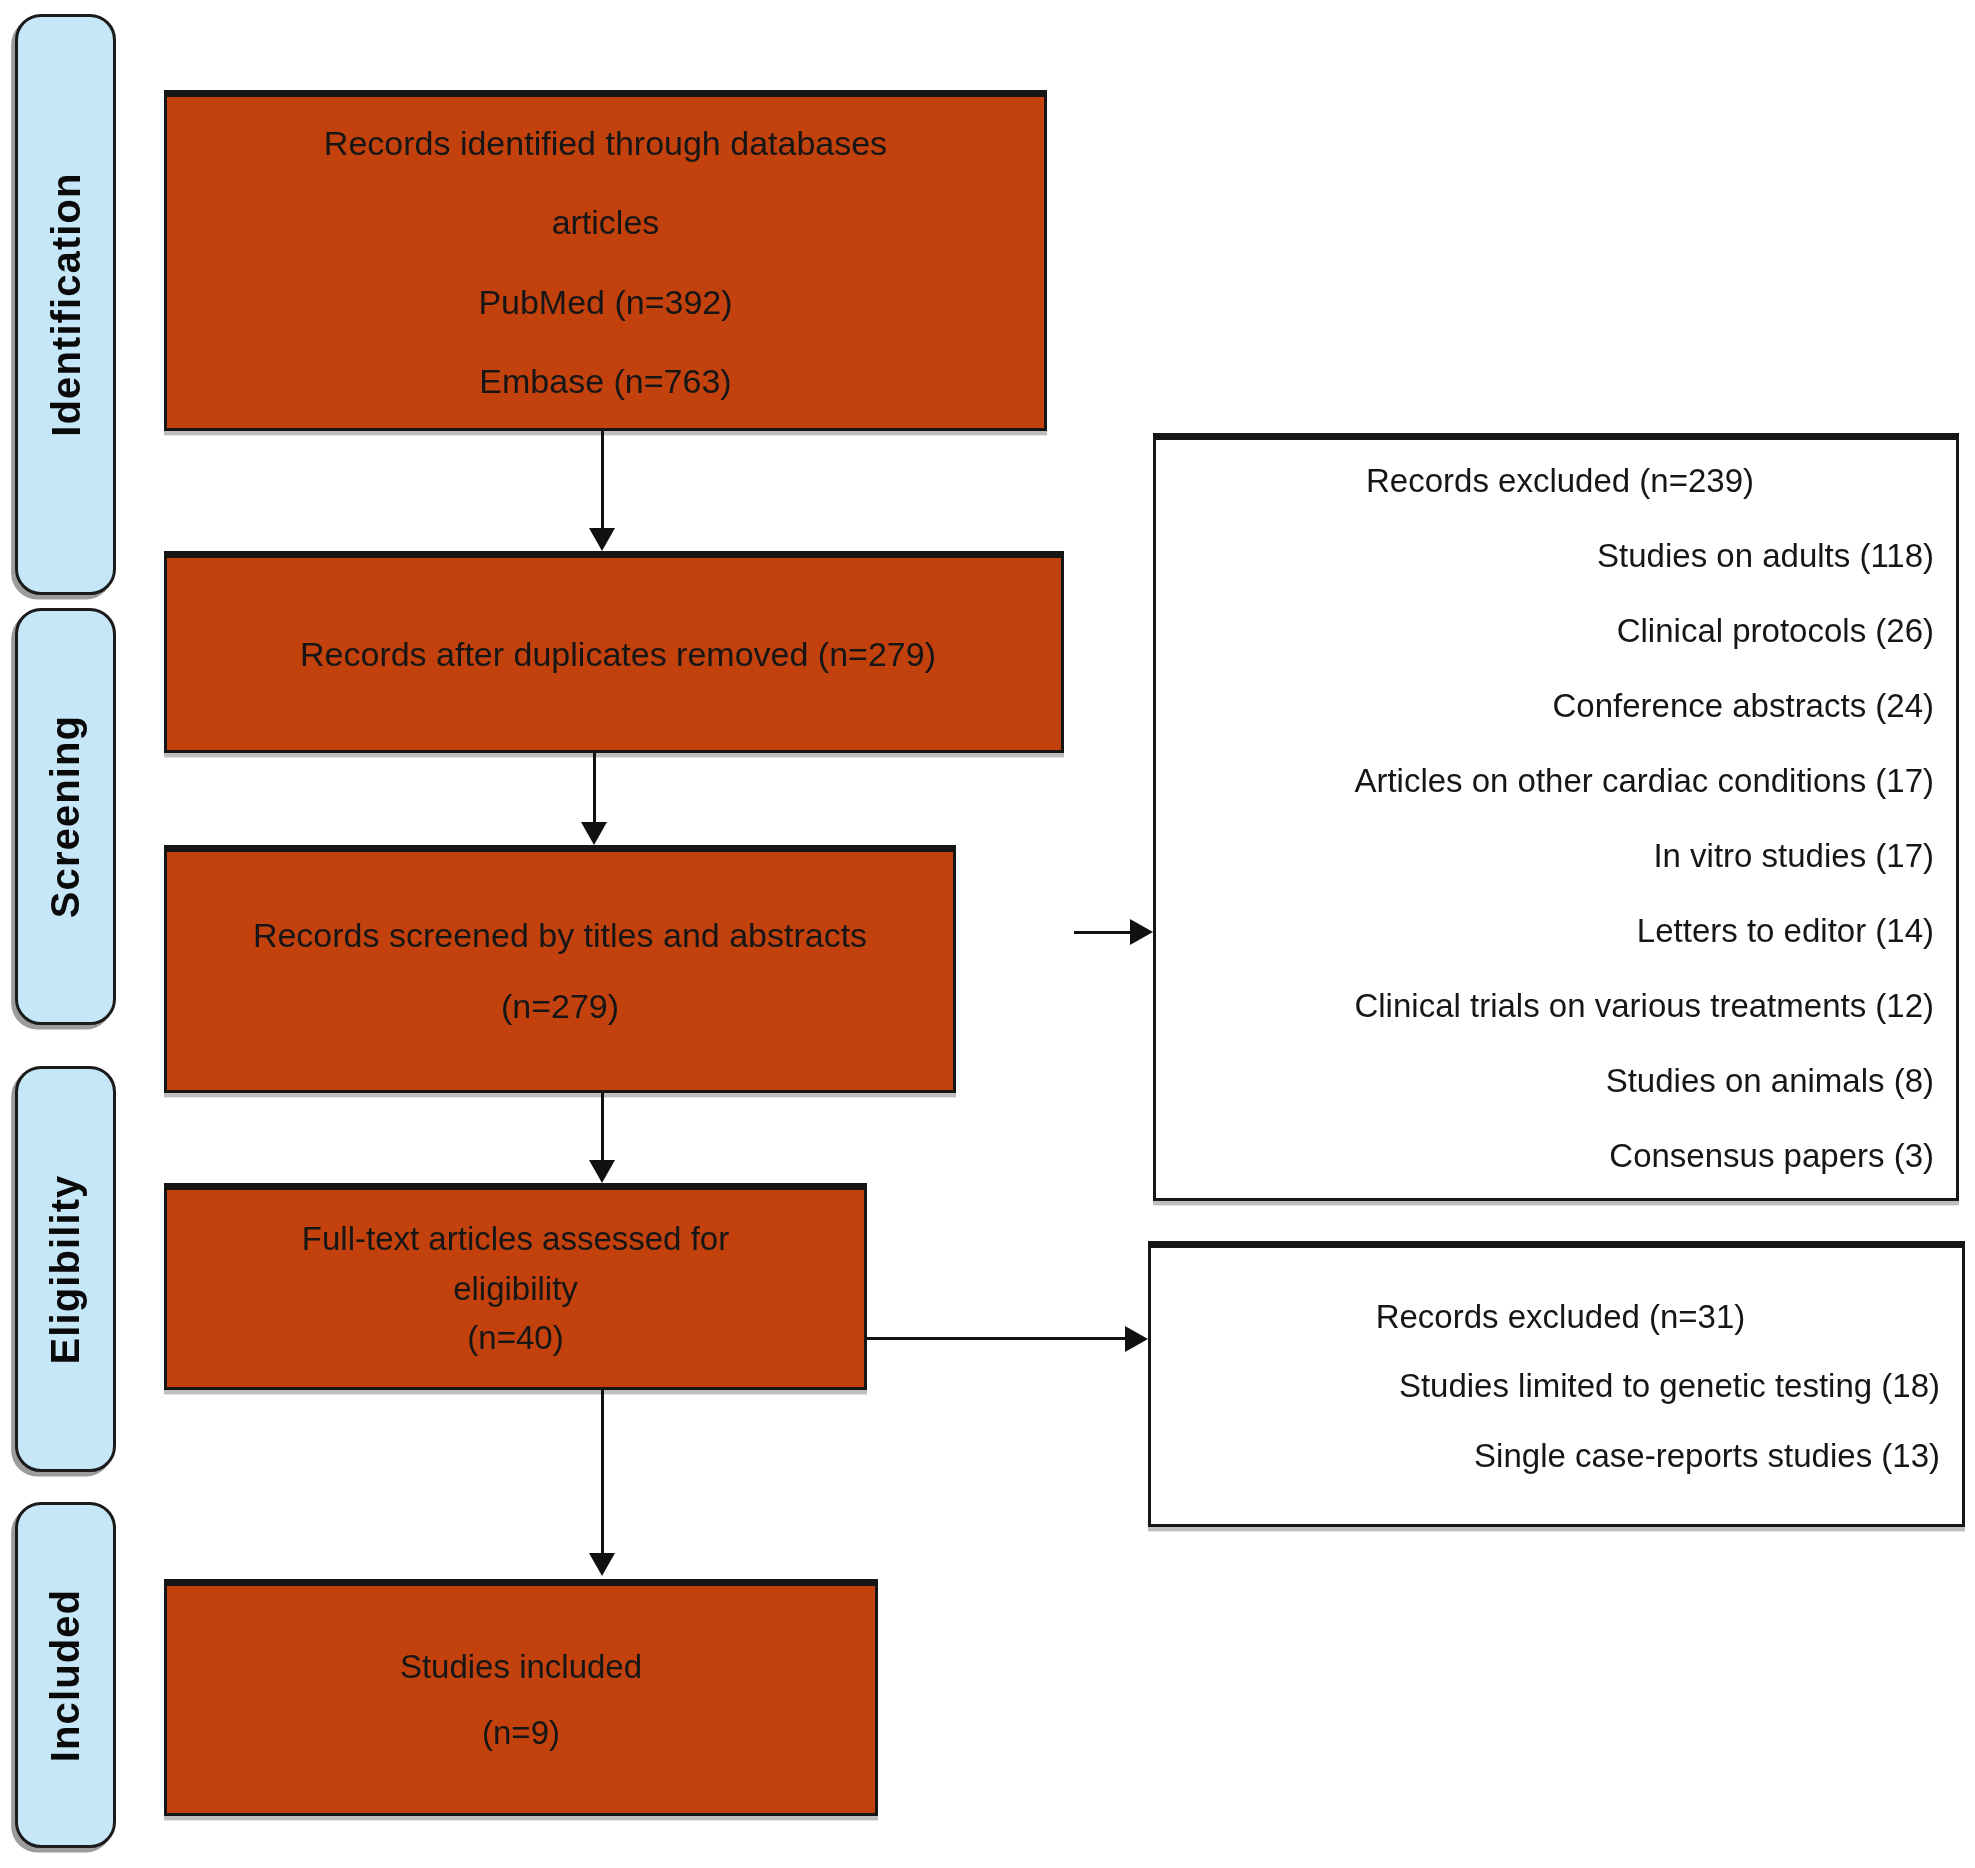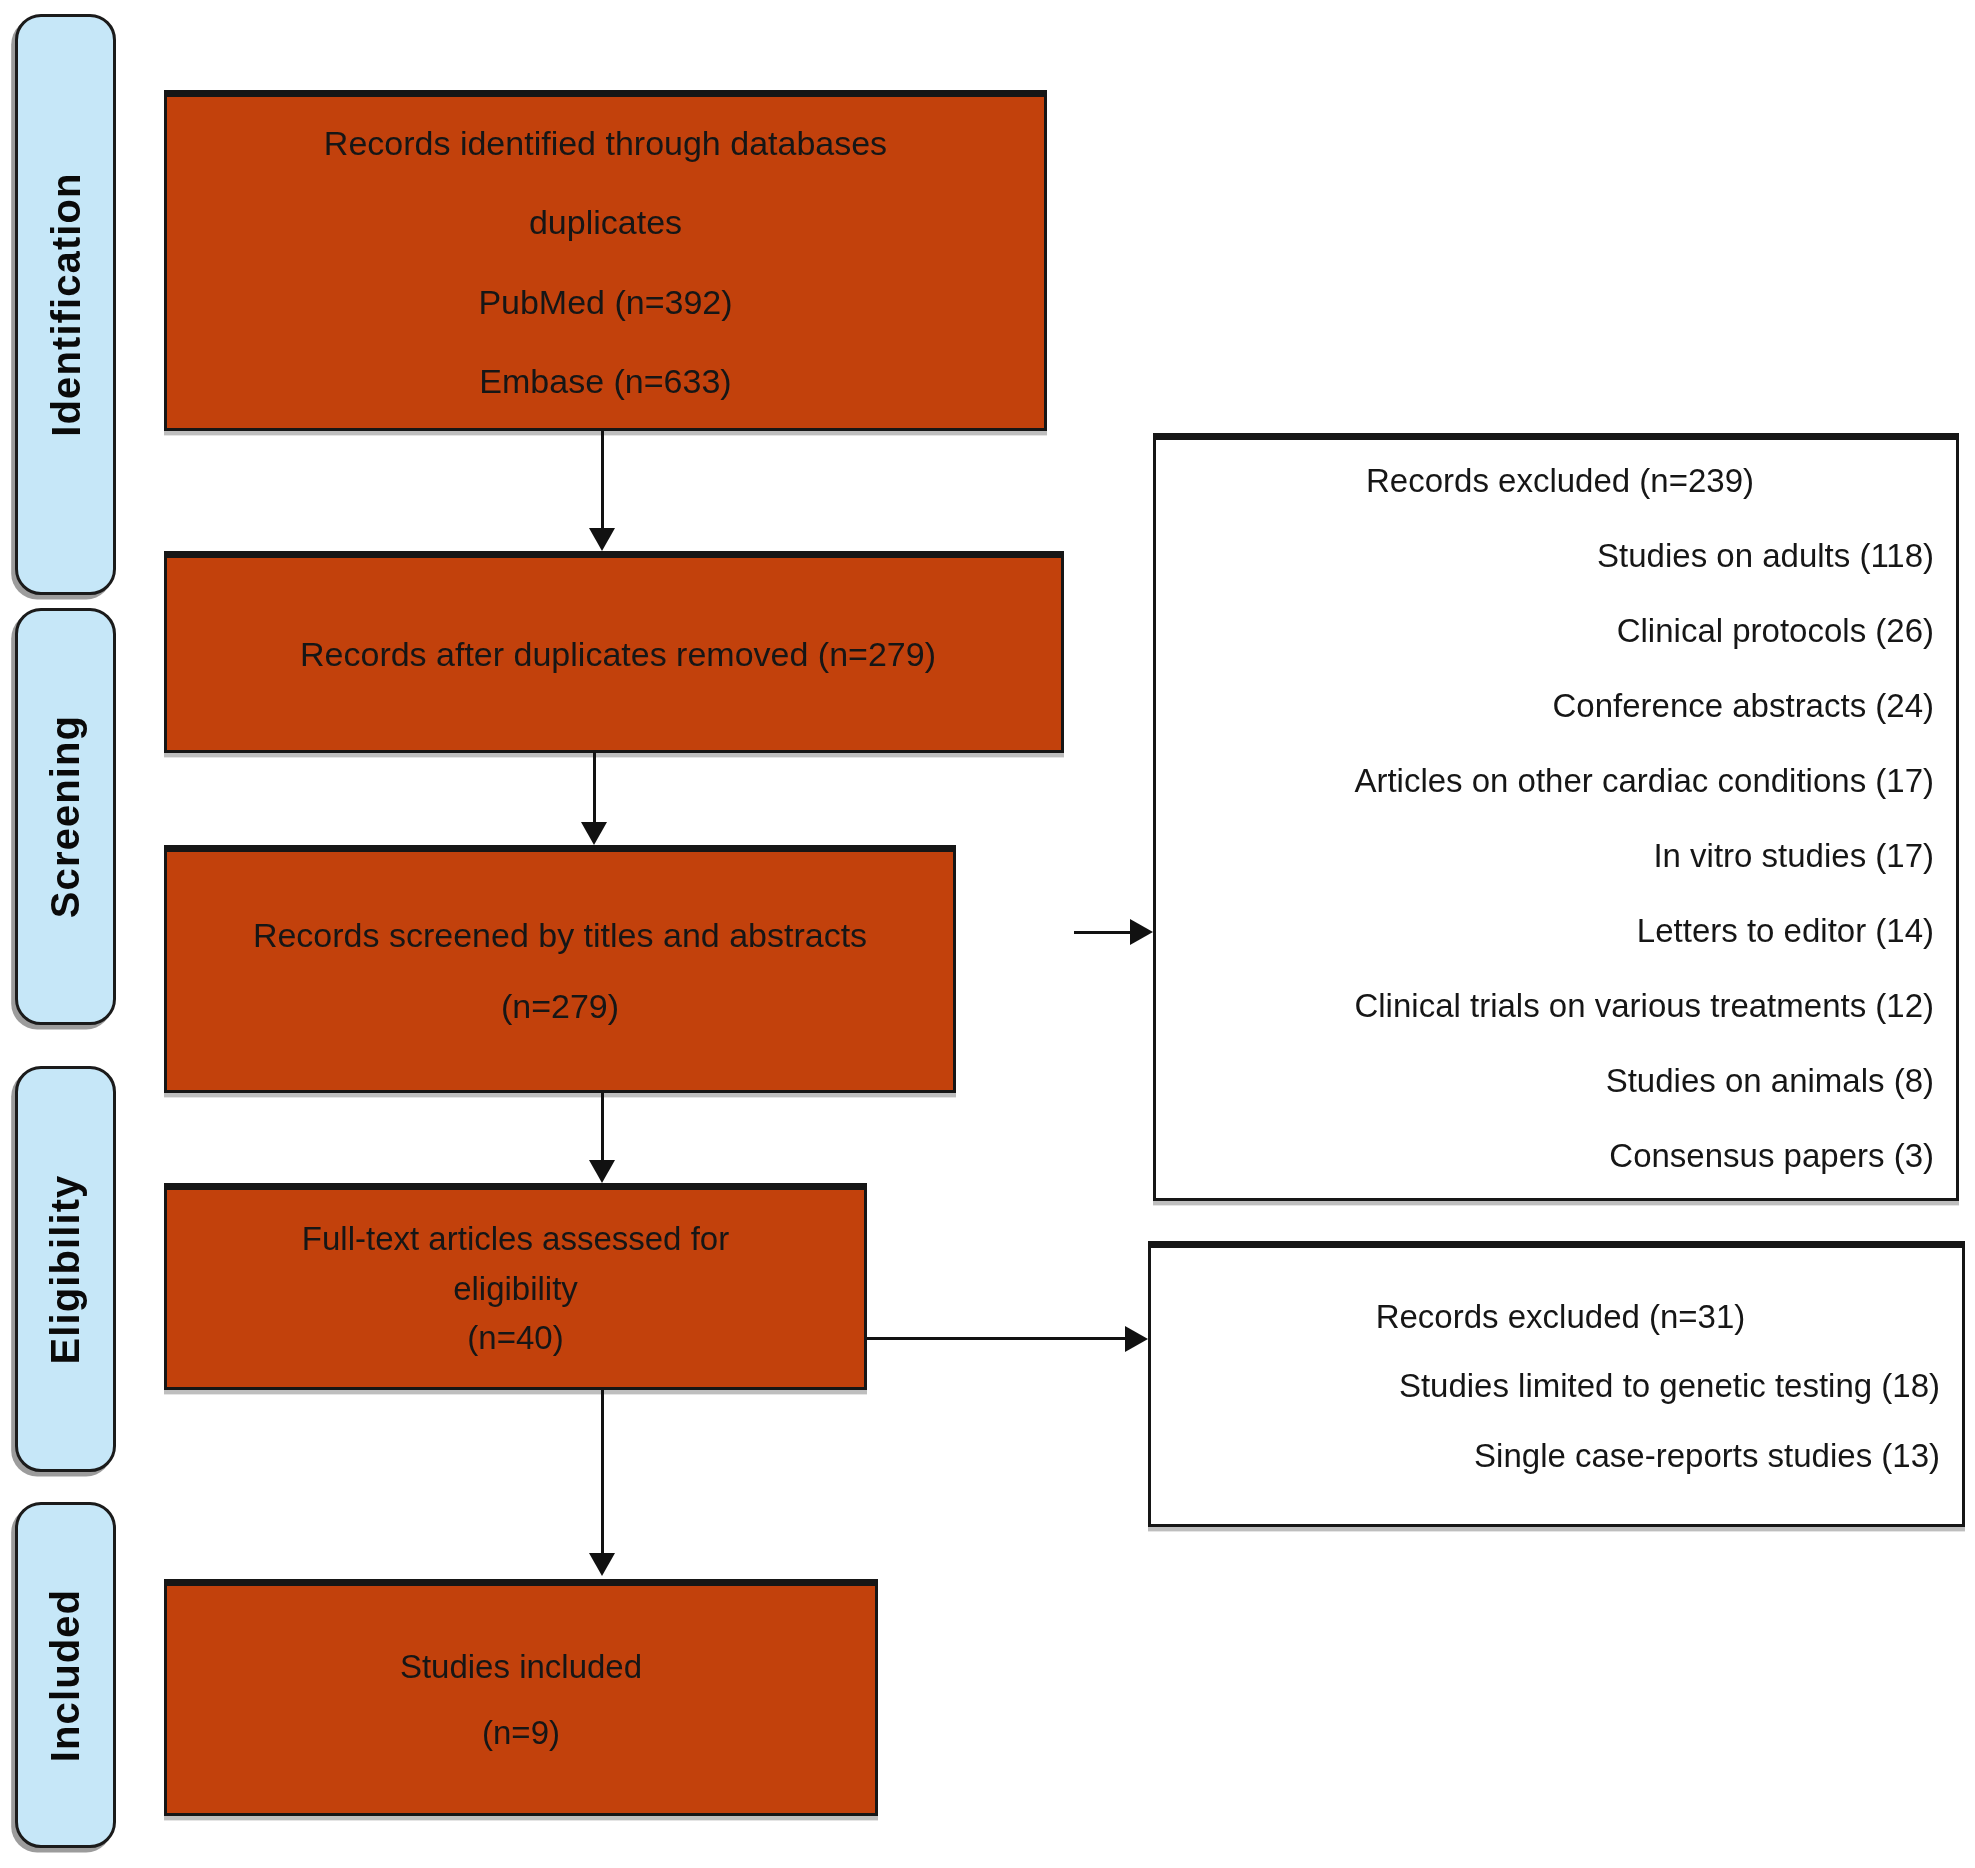--- a/index.html
+++ b/index.html
@@ -96,23 +96,23 @@
   </div>
   <div class="stage-label" style="top:1066px;height:406px;">
     <span class="vtext">Eligibility</span>
   </div>
   <div class="stage-label" style="top:1502px;height:346px;">
     <span class="vtext">Included</span>
   </div>
 
   <div class="fbox" id="box-identified">
     <span class="line">Records identified through databases</span>
-    <span class="line">duplicates</span>
+    <span class="line">articles</span>
     <span class="line">PubMed (n=392)</span>
-    <span class="line">Embase (n=633)</span>
+    <span class="line">Embase (n=763)</span>
   </div>
 
   <div class="v-arrow" style="left:601px;top:431px;height:98px;"></div>
   <div class="v-head" style="left:589px;top:528px;"></div>
 
   <div class="fbox" id="box-duplicates">
     <span class="line">Records after duplicates removed (n=279)</span>
   </div>
 
   <div class="v-arrow" style="left:593px;top:752px;height:71px;"></div>

